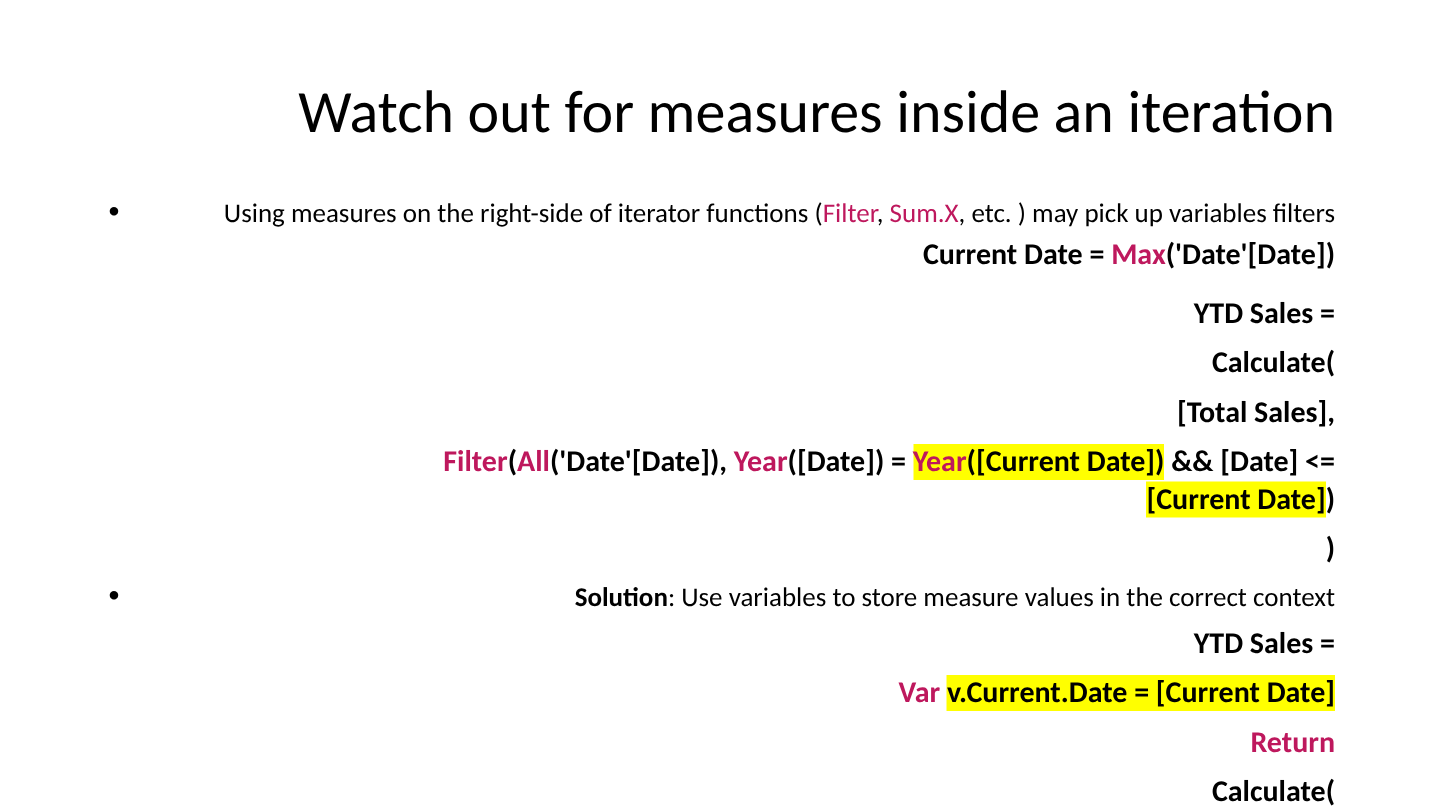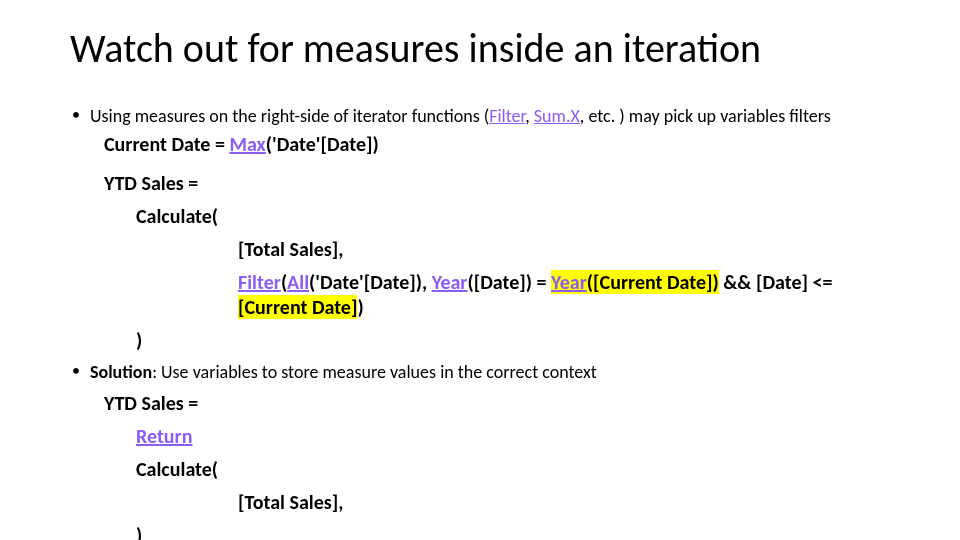--- a/index.html
+++ b/index.html
@@ -10,21 +10,22 @@
     background: #fff;
     font-family: "Calibri", "Segoe UI", Arial, sans-serif;
     color: #000;
     overflow: hidden;
   }
   .slide {
     position: relative;
     width: 960px;
     height: 540px;
     box-sizing: border-box;
-    padding: 24px 70px 20px 70px;
+    padding: 50px 70px 20px 70px;
+    text-align: right;
   }
   .title {
     font-size: 40px;
     font-weight: 400;
     letter-spacing: 0px;
     margin-bottom: 32px;
   }
   .body {
     font-size: 18px;
     line-height: 1.25;
@@ -41,21 +42,21 @@
     top: 0;
     font-size: 16px;
   }
   .code-line {
     font-size: 20px;
     margin: 8px 0;
   }
   .indent1 { margin-left: 34px; }
   .indent2 { margin-left: 66px; }
   .indent3 { margin-left: 168px; }
-  .blue { color: #8b5cf6; text-decoration: underline; }
+  .blue { color: #be185d; }
   .bold { font-weight: 600; }
   .hl {
     background: #ffff00;
   }
 </style>
 </head>
 <body>
 
 <div class="slide">
 
@@ -77,19 +78,22 @@
     <div class="code-line indent3">
       <span class="blue bold">Filter</span><span class="bold">(</span><span class="blue bold">All</span><span class="bold">('Date'[Date]), </span><span class="blue bold">Year</span><span class="bold">([Date]) = </span><span class="hl"><span class="blue bold">Year</span><span class="bold">([Current Date])</span></span><span class="bold"> &amp;&amp; [Date] &lt;= </span><span class="hl bold">[Current Date]</span><span class="bold">)</span>
     </div>
     <div class="code-line indent2 bold">)</div>
 
     <div class="bullet" style="margin-top:6px;">
       <span class="bold">Solution</span><span>: Use variables to store measure values in the correct context</span>
     </div>
 
     <div class="code-line indent1 bold">YTD Sales =</div>
+    <div class="code-line indent2">
+      <span class="blue bold">Var </span><span class="hl bold">v.Current.Date = [Current Date]</span>
+    </div>
     <div class="code-line indent2 blue bold">Return</div>
     <div class="code-line indent2 bold">Calculate(</div>
     <div class="code-line indent3 bold">[Total Sales],</div>
     <div class="code-line indent2 bold">)</div>
 
   </div>
 </div>
 
 </body></html>

